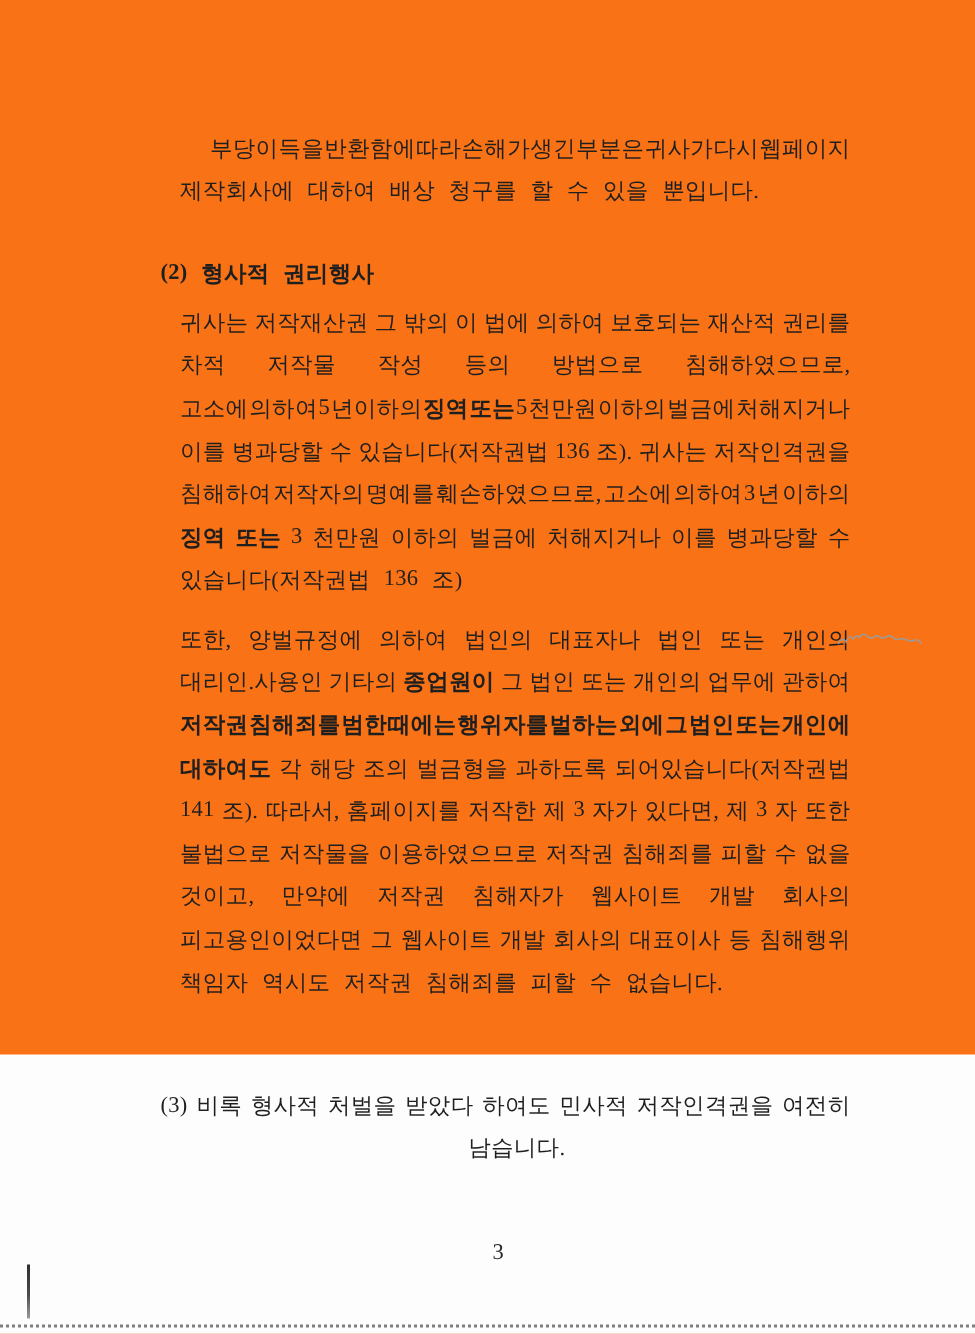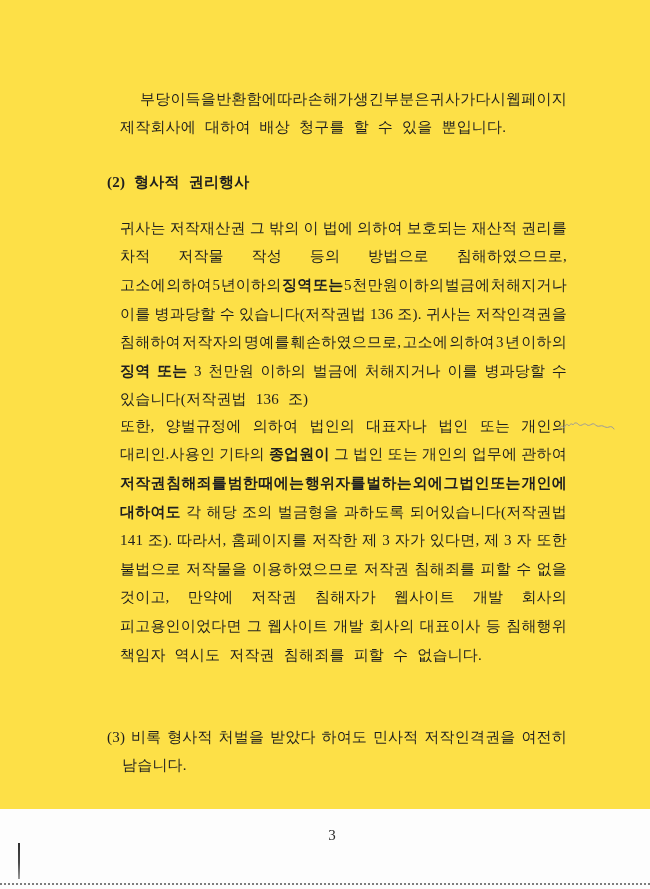--- a/index.html
+++ b/index.html
@@ -3,36 +3,36 @@
 <meta charset="utf-8">
 <style>
   html,body{
     margin:0;padding:0;
     width:650px;height:889px;
     background:#fdfdfd;
     overflow:hidden;
     font-family:"Liberation Serif","DejaVu Serif",serif;
     color:#1f1f1f;
   }
-  .page{position:relative;width:650px;height:809px;background:#fde047;}
+  .page{position:relative;width:650px;height:703px;background:#f97316;}
   .block{position:absolute;font-size:15px;letter-spacing:0.2px;}
   .line{
     display:flex;
     justify-content:space-between;
     align-items:center;
     height:28.6px;
     white-space:nowrap;
   }
   .line.last{justify-content:flex-start;gap:9px;}
   .line.ind{padding-left:20px;}
-  .line.ind2{padding-left:15px;}
+  .line.ind2{padding-left:15px;justify-content:center;}
   .b{font-weight:700;}
   #para1{top:85px;left:120px;width:447px;}
   #heading2{top:168px;left:107px;width:460px;font-weight:700;}
-  #para2{top:214px;left:120px;width:447px;}
+  #para2{top:201px;left:120px;width:447px;}
   #para3{top:412px;left:120px;width:447px;}
   #para4{top:723px;left:107px;width:460px;}
   #pageNumber{
     position:absolute;top:827px;left:0;right:0;
     text-align:center;padding-left:14px;
     font-size:15px;color:#2a2a2a;
   }
   #scribble{position:absolute;left:557px;top:420px;}
   #edgeMark{
     position:absolute;left:18px;top:843px;width:2px;height:36px;

